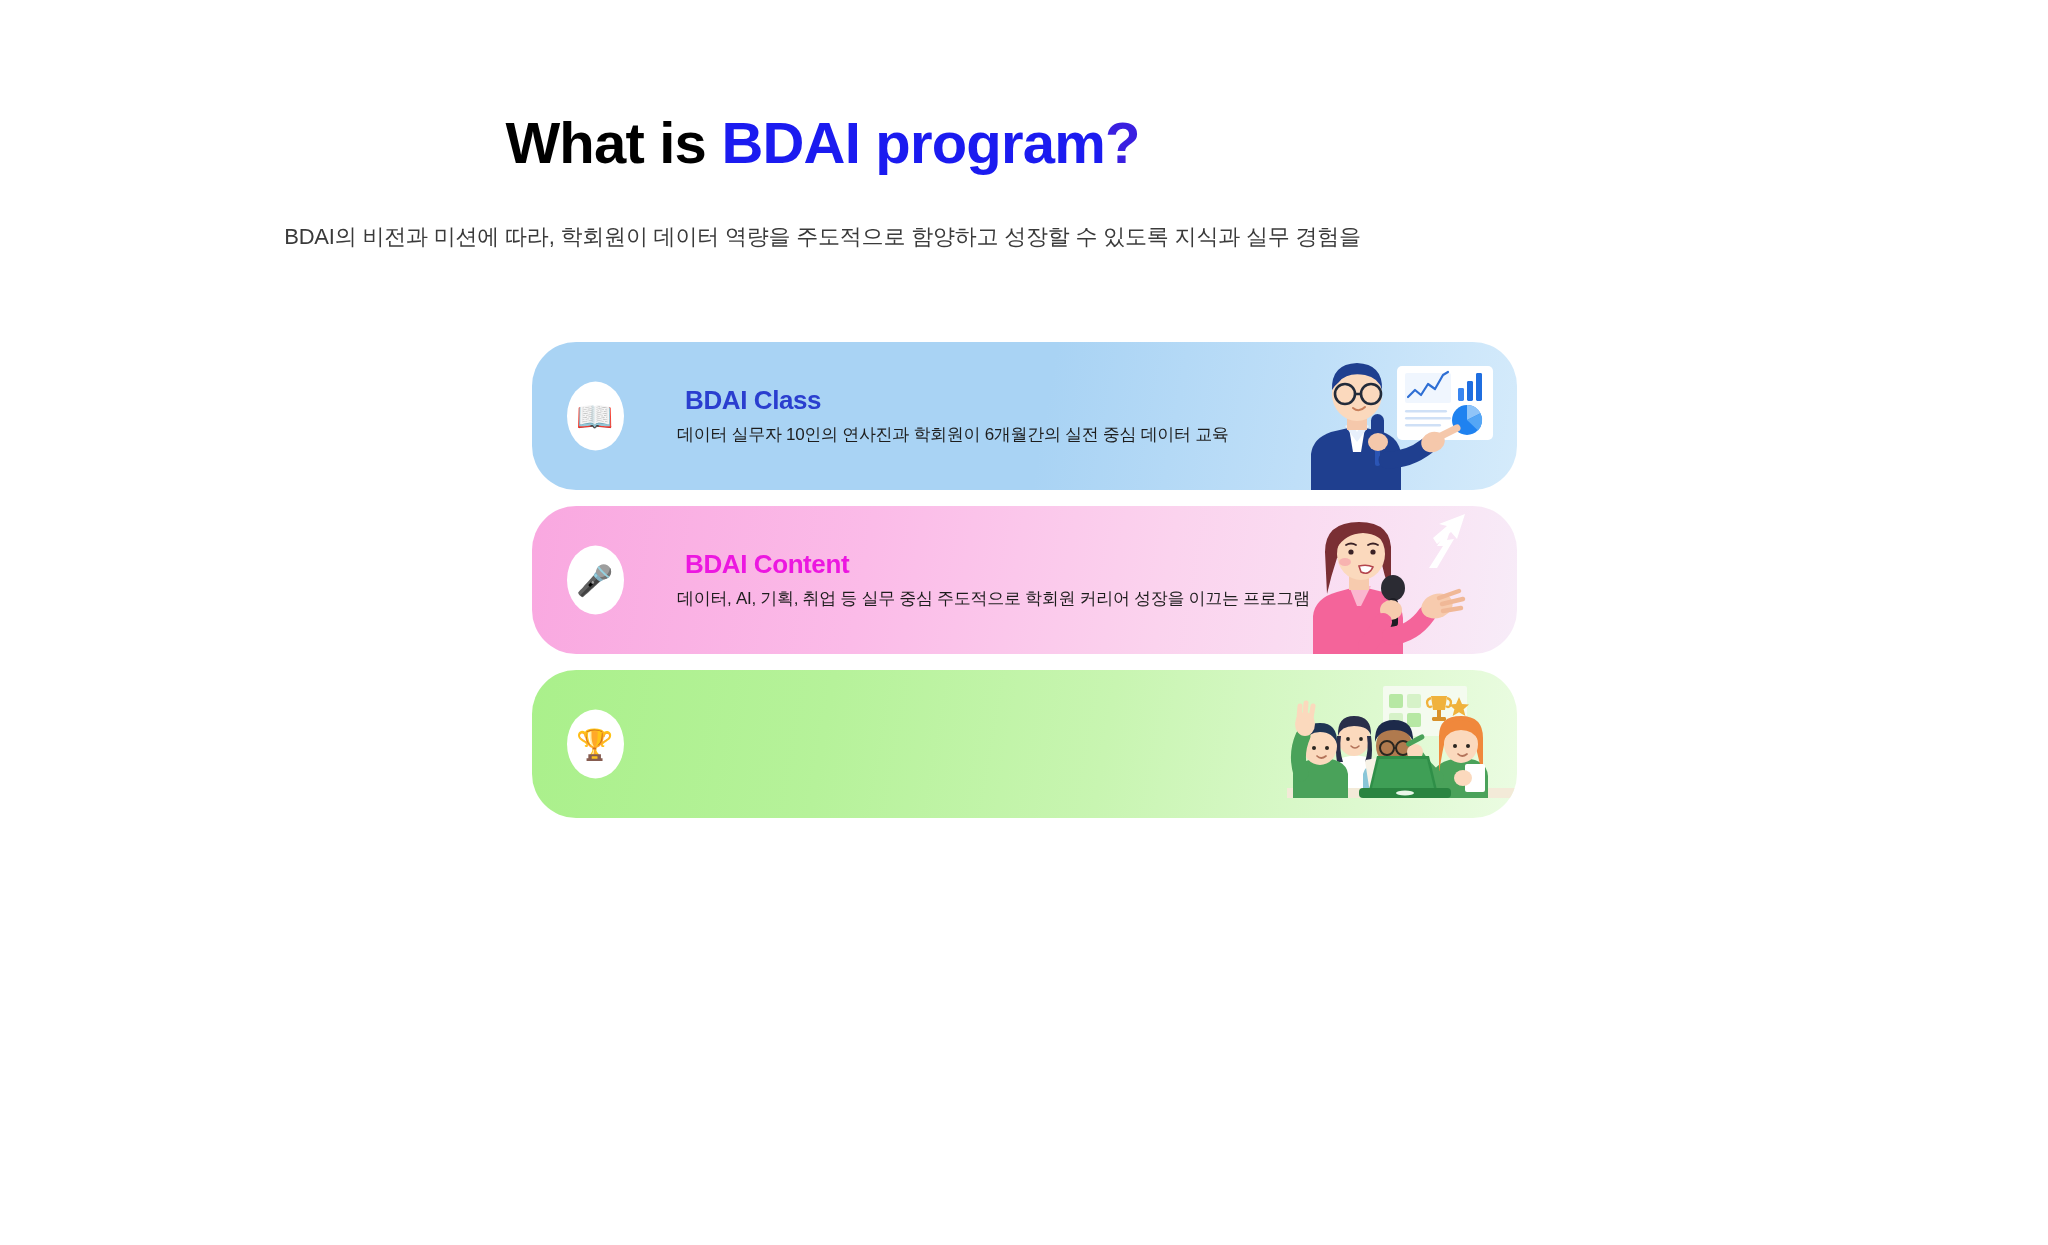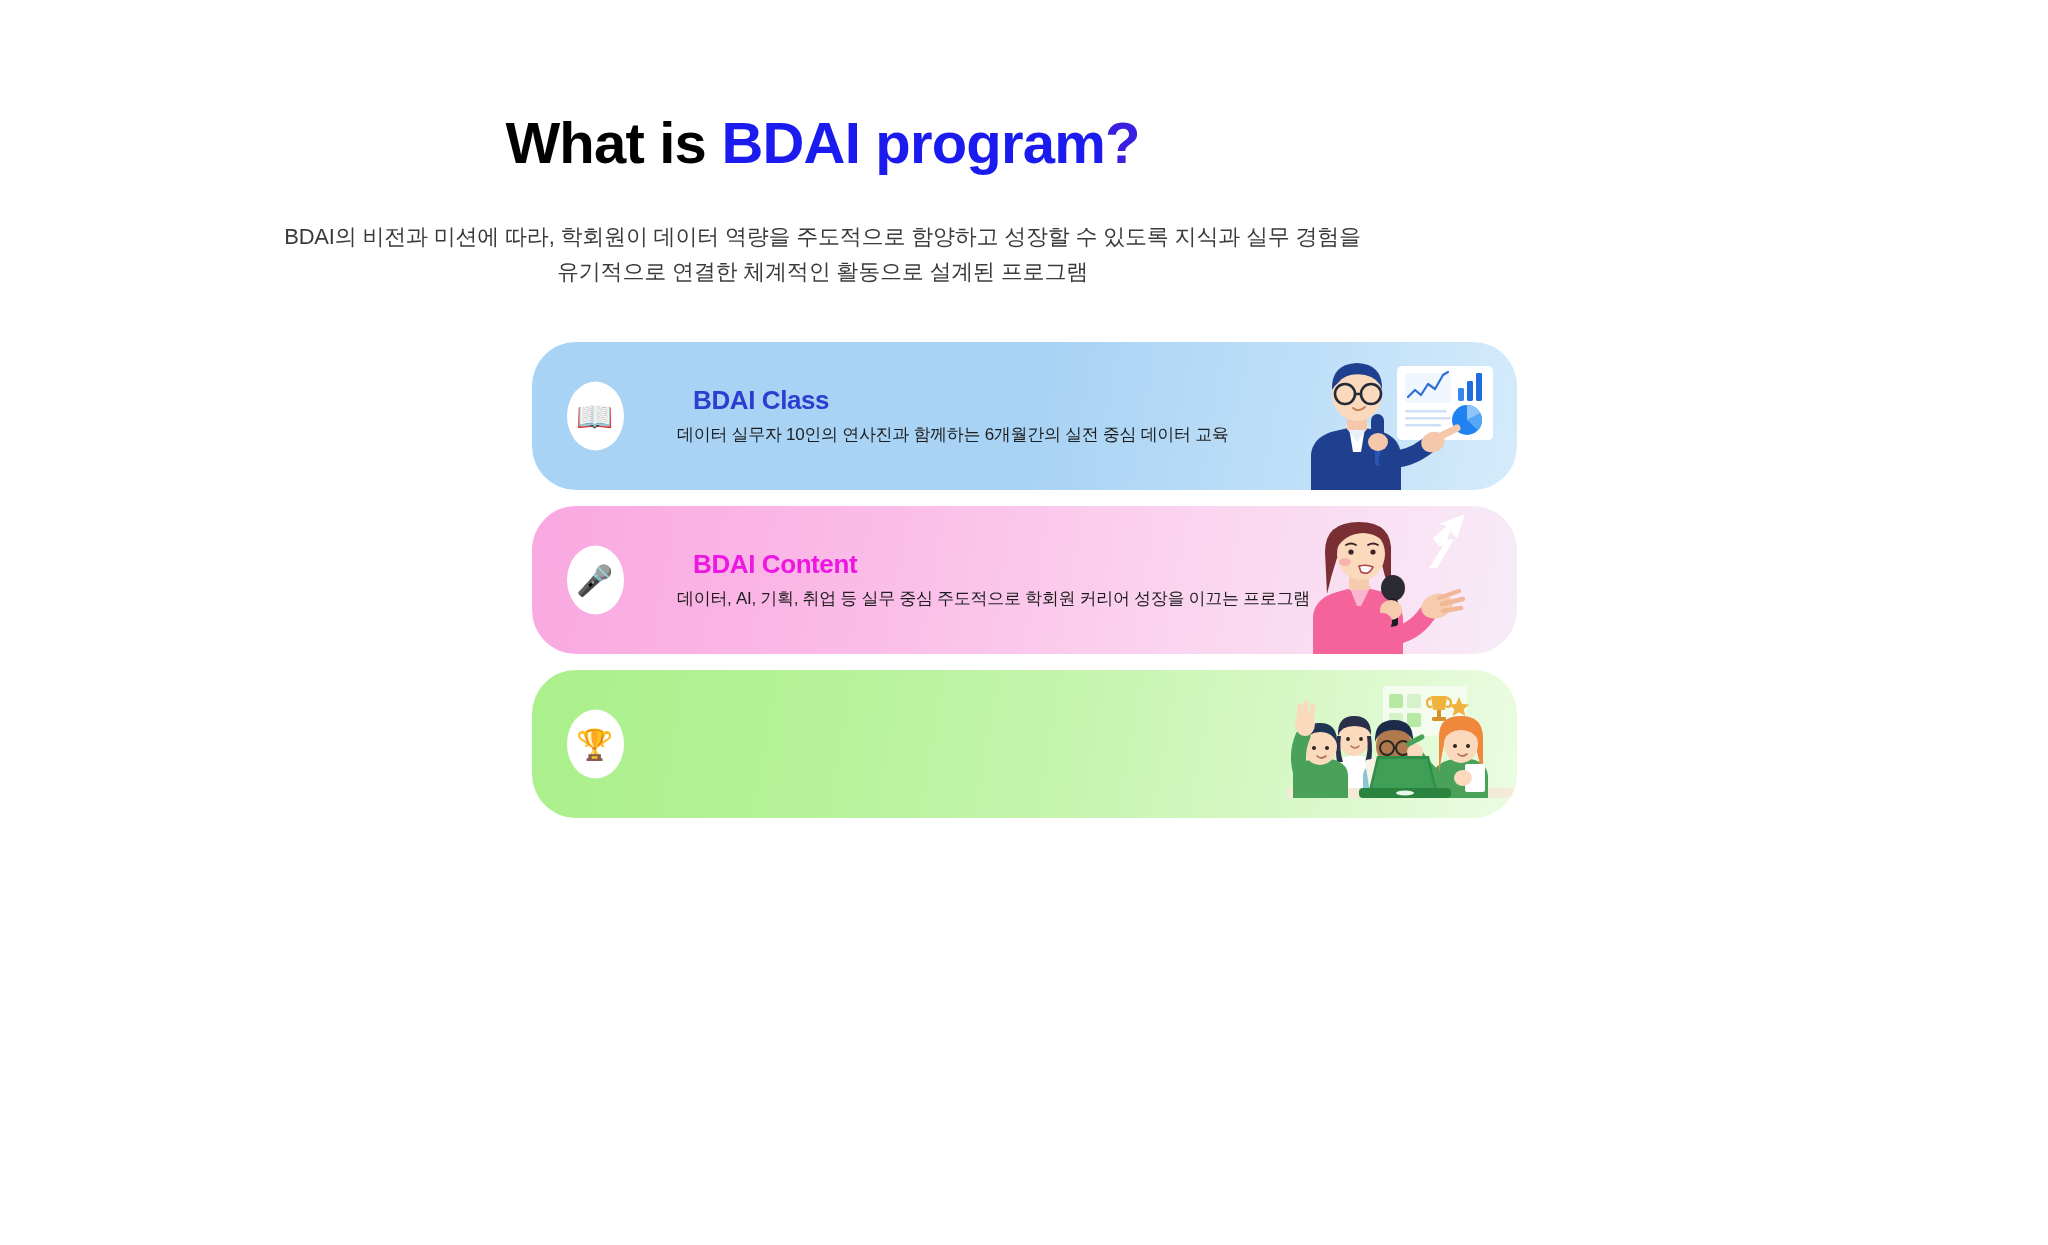--- a/index.html
+++ b/index.html
@@ -105,21 +105,21 @@
 
   .card-text {
     position: absolute;
     left: 145px;
     top: 50%;
     transform: translateY(-50%);
     max-width: 640px;
   }
 
   .card-title {
-    margin: 0 0 7px 16px;
+    margin: 0 0 7px 8px;
     font-size: 26px;
     font-weight: 700;
     letter-spacing: -0.4px;
     line-height: 1.15;
   }
   .title-blue  { color: #2a3ecf; }
   .title-pink  { color: #ec17e0; }
   .title-green { color: #2e7d14; }
 
   .card-desc {
@@ -145,33 +145,32 @@
 </head>
 <body>
 
 <div class="page">
 
   <div class="header">
     <h1 class="page-title"><span>What is </span><span class="accent">BDAI program</span><span class="accent-q">?</span></h1>
 
     <p class="subtitle">
       <span class="line">BDAI의 비전과 미션에 따라, 학회원이 데이터 역량을 주도적으로 함양하고 성장할 수 있도록 지식과 실무 경험을</span>
-      <span class="line">유기적으로 연결한 체계적인 활동으로 설계된 프로그램</span>
     </p>
   </div>
 
   <div class="cards">
 
     <div class="card card-blue">
 
       <div class="icon-badge">📖</div>
 
       <div class="card-text">
         <h2 class="card-title title-blue">BDAI Class</h2>
-        <p class="card-desc">데이터 실무자 10인의 연사진과 함께하는 6개월간의 실전 중심 데이터 교육</p>
+        <p class="card-desc">데이터 실무자 10인의 연사진과 학회원이 6개월간의 실전 중심 데이터 교육</p>
       </div>
 
       <div class="illus">
         <svg width="230" height="148" viewBox="0 0 230 148" xmlns="http://www.w3.org/2000/svg">
           <defs>
             <clipPath id="c1clip">
                 <rect x="0" y="0" width="230" height="148" rx="0"></rect>
               </clipPath>
           </defs>
           <g clip-path="url(#c1clip)">

